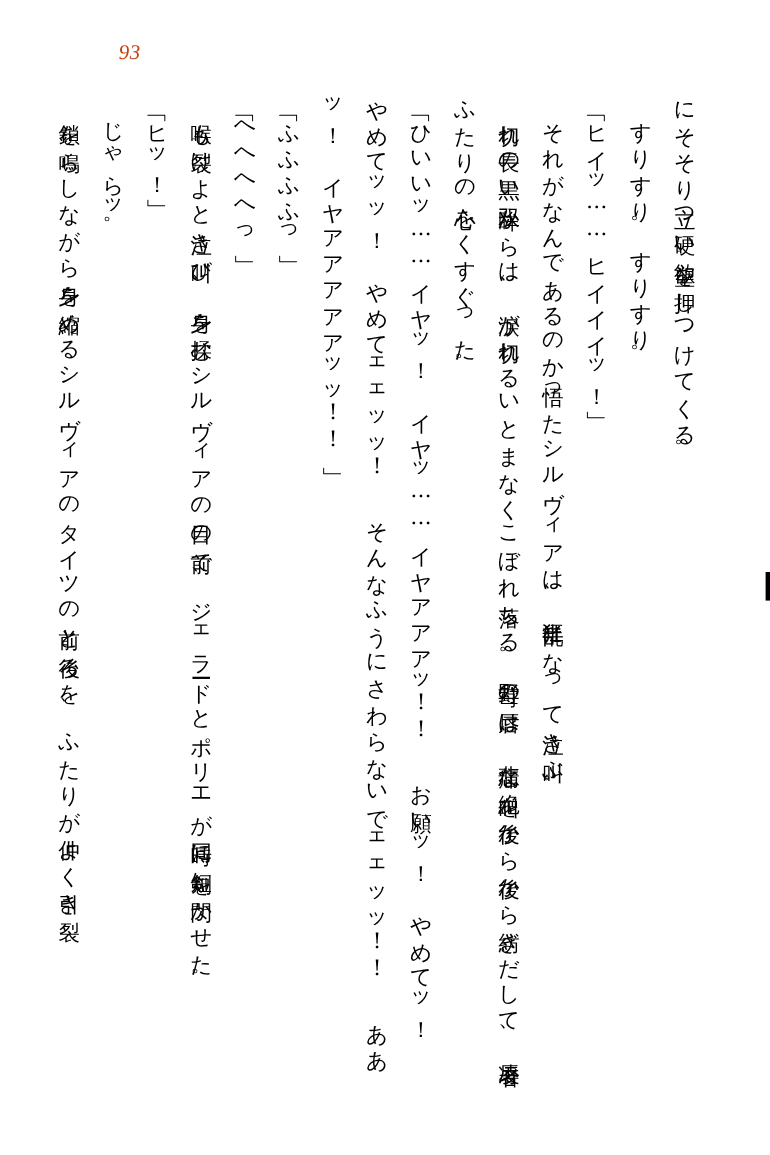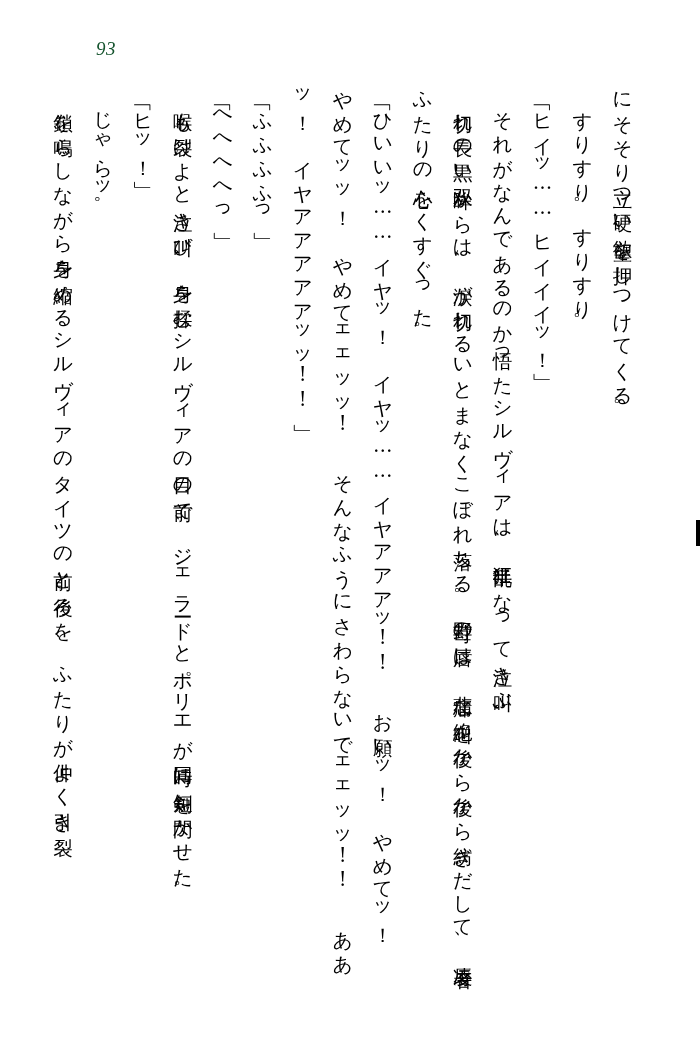--- a/index.html
+++ b/index.html
@@ -12,25 +12,25 @@
     width: 700px;
     height: 1050px;
     background: #ffffff;
     overflow: hidden;
     font-family: "Liberation Serif", "DejaVu Serif", serif;
     color: #000000;
   }
   .page-number {
     position: absolute;
     top: 38px;
-    left: 96px;
+    left: 108px;
     font-size: 19px;
     font-style: italic;
     font-family: "Liberation Serif", serif;
-    color: #14532d;
+    color: #c2410c;
     letter-spacing: 0.5px;
   }
   
   .vtext {
     position: absolute;
     top: 78px;
     right: 58px;
     height: 900px;
     width: 570px;
     writing-mode: vertical-rl;

